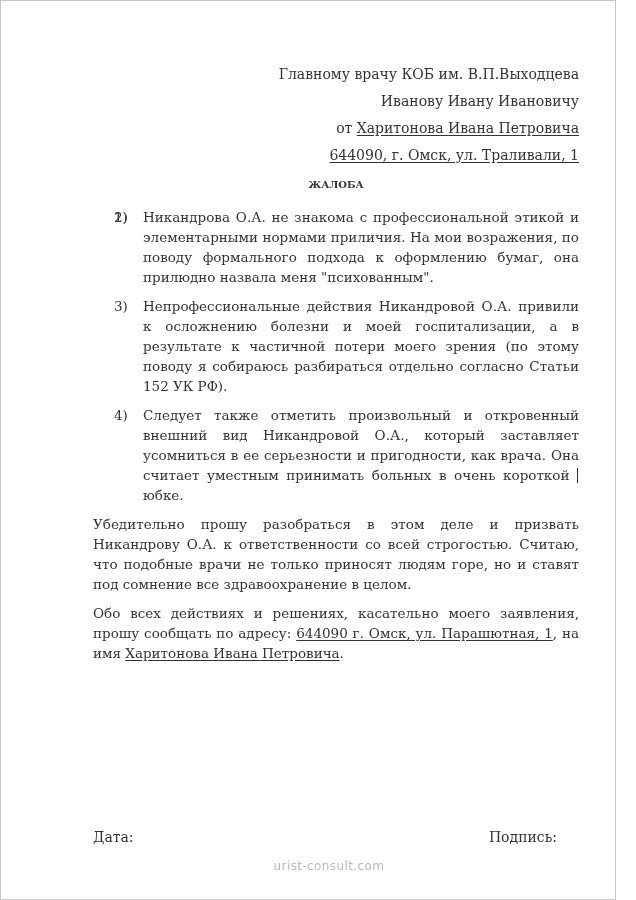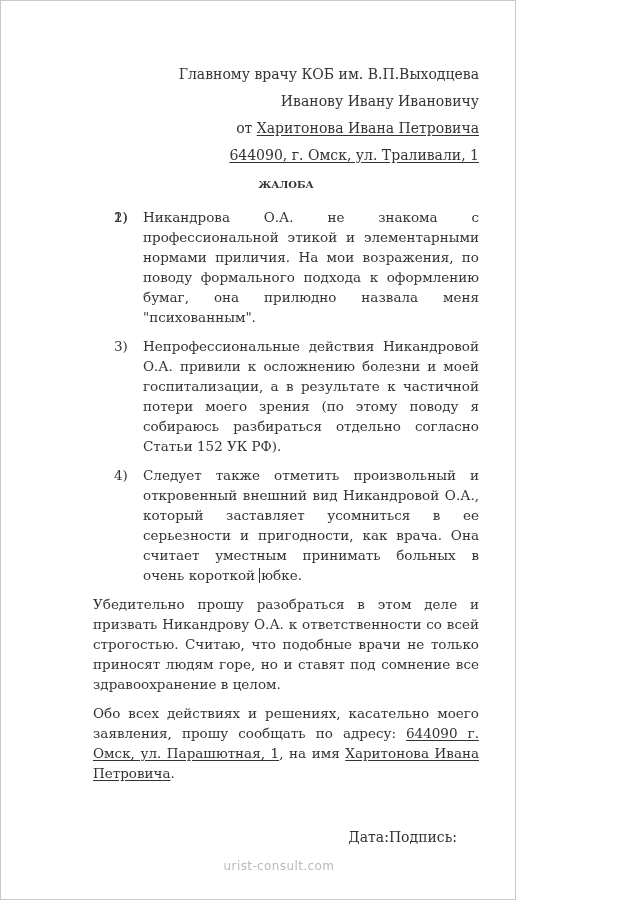--- a/index.html
+++ b/index.html
@@ -1,18 +1,18 @@
 <!DOCTYPE html>
 <html lang="ru"><head>
 <meta charset="utf-8">
 <style>
   html, body { margin: 0; padding: 0; background: #ffffff; }
   .page {
     position: relative;
-    width: 516px;
+    width: 616px;
     height: 900px;
     box-sizing: border-box;
     border: 1px solid #c9c9c9;
     background: #ffffff;
     font-family: "DejaVu Serif", "Liberation Serif", serif;
     color: #333333;
     overflow: hidden;
   }
   .content {
     position: absolute;
@@ -62,23 +62,24 @@
     background: #2b2b2b;
     vertical-align: text-bottom;
     margin-right: 1px;
   }
   .footer-row {
     position: absolute;
     bottom: 52px;
     left: 92px;
     right: 36px;
     display: flex;
-    justify-content: flex-end;
+    justify-content: space-between;
     font-size: 14px;
     line-height: 20px;
+    gap: 8px;
   }
   .footer-row .sig { margin-right: 22px; }
   .watermark {
     position: absolute;
     bottom: 26px;
     left: 0;
     right: 0;
     text-align: center;
     font-family: "DejaVu Sans", "Liberation Sans", sans-serif;
     font-size: 12px;

